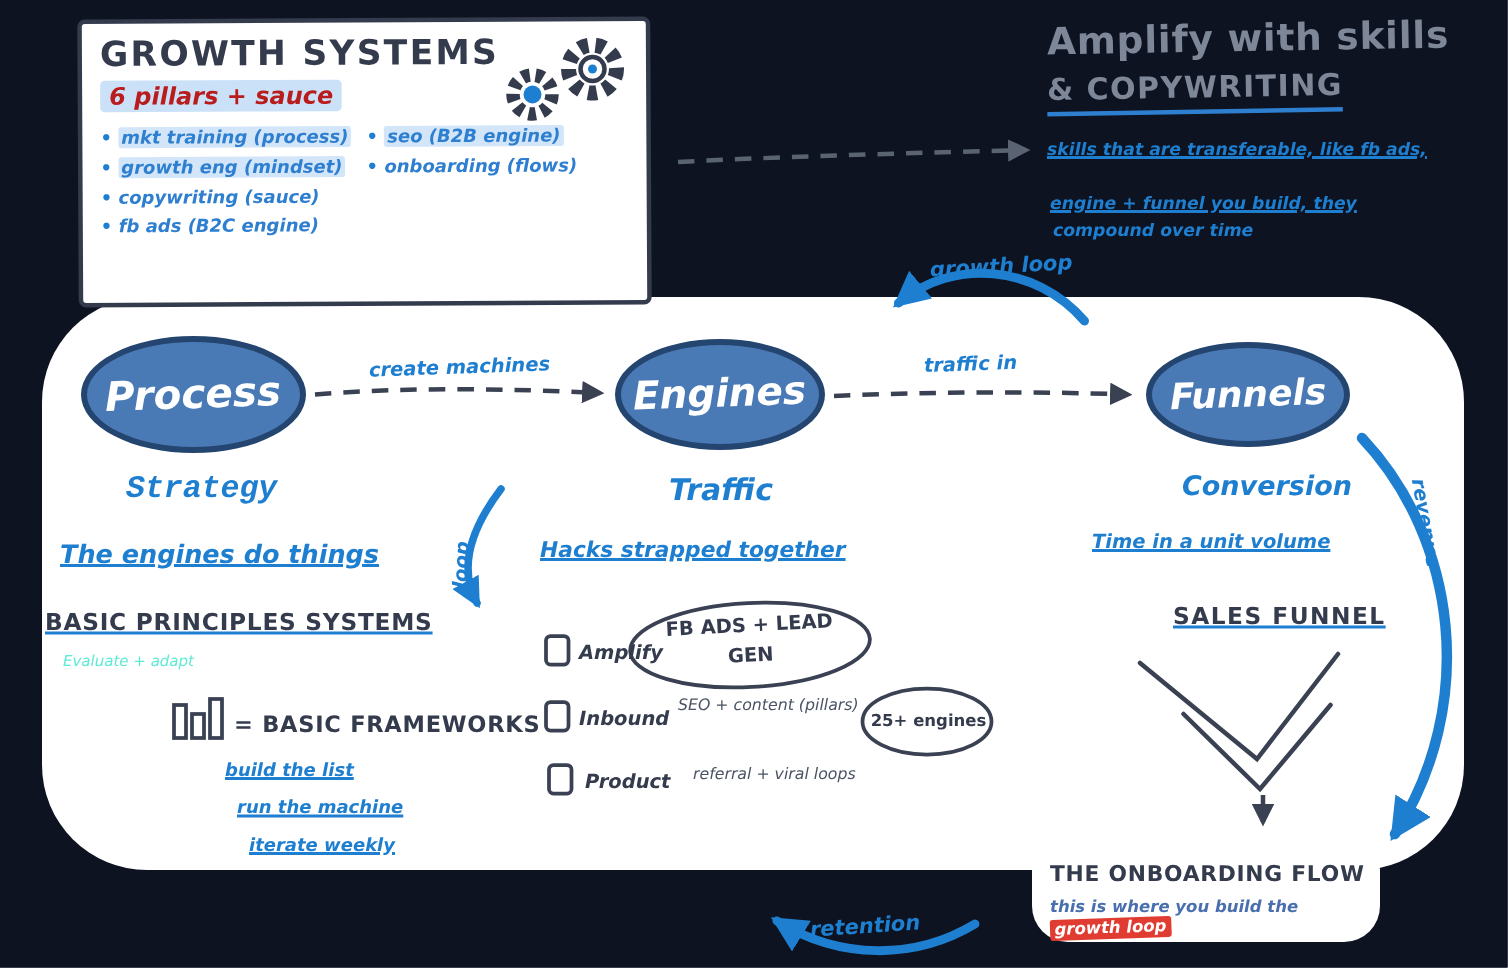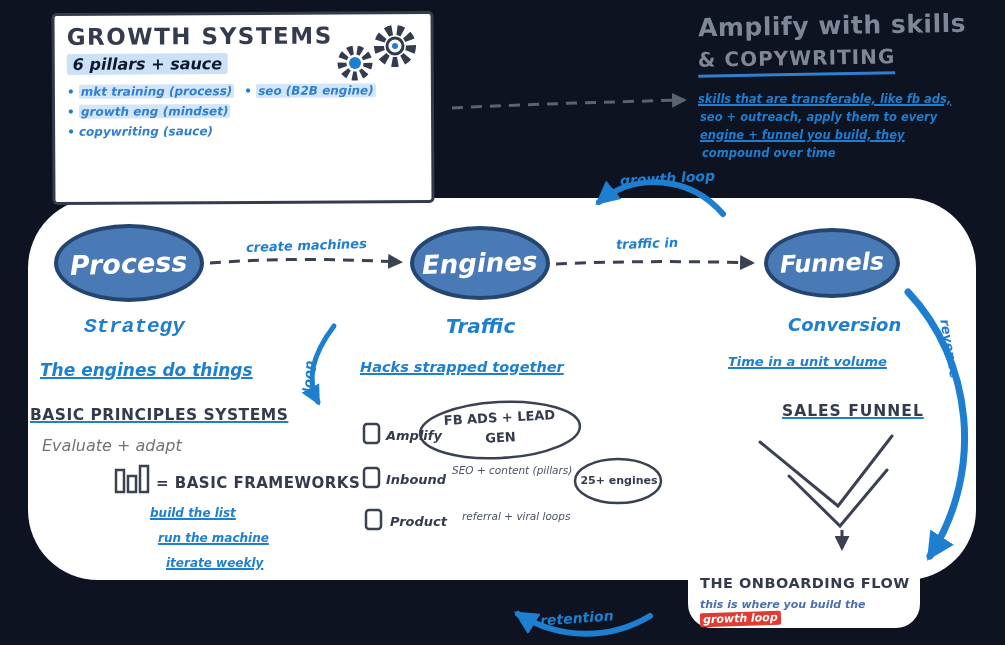--- a/index.html
+++ b/index.html
@@ -13,21 +13,21 @@
   .ink{color:#333b4d;} .blue{color:#1e7fd0;} .gray{color:#7e8798;}
   .b{font-weight:bold;} .i{font-style:italic;}
   .u{text-decoration:underline;text-decoration-color:#1e7fd0;text-decoration-thickness:2px;}
 
   
   .box{position:absolute;left:52px;top:12px;width:382px;height:192px;background:#fff;
        border:3px solid #333b4d;border-radius:5px;padding:8px 12px;box-sizing:border-box;
        transform:rotate(-0.3deg);}
   .box-title{margin:0;font-size:23px;font-weight:bold;letter-spacing:1.5px;color:#333b4d;}
   .box-sub{display:inline-block;margin-top:4px;padding:1px 6px;border-radius:3px;
-           background:rgba(96,165,235,.33);color:#0f172a;font-weight:bold;font-style:italic;
+           background:rgba(96,165,235,.33);color:#b91c1c;font-weight:bold;font-style:italic;
            font-size:16px;}
   .cols{display:flex;gap:10px;margin-top:8px;}
   .cols ul{list-style:none;margin:0;padding:0;font-size:12px;font-weight:bold;font-style:italic;
            color:#2f7fd0;line-height:1.65;}
   .cols li::before{content:"• ";color:#1e7fd0;}
   .hl{background:rgba(96,165,235,.28);padding:0 2px;border-radius:2px;}
 
   
   .node{position:absolute;background:#4a7ab5;border:4px solid #24456f;border-radius:50%;
         display:flex;align-items:center;justify-content:center;color:#fff;font-weight:bold;
@@ -48,23 +48,25 @@
   <div class="blob blob-br"></div>
 
   <div class="box">
     <h1 class="box-title">GROWTH SYSTEMS</h1>
     <div class="box-sub">6 pillars + sauce</div>
     <div class="cols">
       <ul>
         <li><span class="hl">mkt training (process)</span></li>
         <li><span class="hl">growth eng (mindset)</span></li>
         <li><span>copywriting (sauce)</span></li>
+        <li><span>fb ads (B2C engine)</span></li>
       </ul>
       <ul>
         <li><span class="hl">seo (B2B engine)</span></li>
+        <li><span>onboarding (flows)</span></li>
       </ul>
     </div>
   </div>
 
   <svg class="layer" viewBox="0 0 1005 645">
     <defs>
       <marker id="mdark" viewBox="0 0 10 10" refX="8" refY="5" markerWidth="5" markerHeight="5" orient="auto-start-reverse">
         <path d="M0,0 L10,5 L0,10 z" fill="#5a6372"></path>
       </marker>
       <marker id="mink" viewBox="0 0 10 10" refX="8" refY="5" markerWidth="5" markerHeight="5" orient="auto-start-reverse">
@@ -112,42 +114,41 @@
     <g>
       <circle cx="395" cy="46" r="16" fill="none" stroke="#333b4d" stroke-width="10" stroke-dasharray="6 5"></circle>
       <circle cx="395" cy="46" r="8" fill="#ffffff" stroke="#333b4d" stroke-width="3"></circle>
       <circle cx="395" cy="46" r="3" fill="#1e7fd0"></circle>
     </g>
   </svg>
 
   <div class="t gray b" style="left:698px;top:10px;font-size:25px;letter-spacing:.5px;transform:rotate(-1deg);">Amplify with skills</div>
   <div class="t gray b" style="left:698px;top:46px;font-size:20px;letter-spacing:1px;border-bottom:3px solid #2f7fd0;padding-bottom:2px;transform:rotate(-1deg);">&amp; COPYWRITING</div>
   <div class="t blue b i u" style="left:698px;top:92px;font-size:11.5px;">skills that are transferable, like fb ads,</div>
-  <div class="t blue b i" style="left:700px;top:110px;font-size:11.5px;">seo + outreach, apply them to every</div>
   <div class="t blue b i u" style="left:700px;top:128px;font-size:11.5px;">engine + funnel you build, they</div>
   <div class="t blue b i" style="left:702px;top:146px;font-size:11.5px;">compound over time</div>
 
   <div class="node" style="left:54px;top:224px;width:150px;height:78px;font-size:27px;">
       <span>Process</span>
     </div>
   <div class="node" style="left:410px;top:226px;width:140px;height:74px;font-size:26px;">
       <span>Engines</span>
     </div>
   <div class="node" style="left:764px;top:228px;width:136px;height:70px;font-size:24px;">
       <span>Funnels</span>
     </div>
 
   <div class="t blue b i" style="left:246px;top:238px;font-size:13px;transform:rotate(-2deg);">create machines</div>
   <div class="t blue b i" style="left:616px;top:236px;font-size:13px;transform:rotate(-2deg);">traffic in</div>
   <div class="t blue b i" style="left:620px;top:170px;font-size:14px;transform:rotate(-3deg);">growth loop</div>
 
   <div class="t blue b i" style="left:84px;top:314px;font-size:21px;font-family:Liberation Mono, monospace;">Strategy</div>
   <div class="t blue b i u" style="left:40px;top:360px;font-size:17px;">The engines do things</div>
   <div class="t ink b u" style="left:30px;top:406px;font-size:15.5px;letter-spacing:.5px;">BASIC PRINCIPLES SYSTEMS</div>
-  <div class="t i" style="left:42px;top:436px;font-size:16px;color:#737373;text-align:right;">Evaluate + adapt</div>
+  <div class="t i" style="left:42px;top:436px;font-size:10px;color:#5eead4;text-align:right;">Evaluate + adapt</div>
   <div class="t ink b" style="left:156px;top:474px;font-size:15px;letter-spacing:.5px;">= BASIC FRAMEWORKS</div>
   <div class="t blue b i u" style="left:150px;top:506px;font-size:12px;">build the list</div>
   <div class="t blue b i u" style="left:158px;top:531px;font-size:12px;">run the machine</div>
   <div class="t blue b i u" style="left:166px;top:556px;font-size:12px;">iterate weekly</div>
 
   <div class="t blue b i" style="left:446px;top:314px;font-size:20px;">Traffic</div>
   <div class="t blue b i u" style="left:360px;top:358px;font-size:14.5px;">Hacks strapped together</div>
   <div class="t ink b i" style="left:386px;top:428px;font-size:13px;">Amplify</div>
   <div class="t ink b i" style="left:386px;top:472px;font-size:13px;">Inbound</div>
   <div class="t ink b i" style="left:390px;top:514px;font-size:13px;">Product</div>

